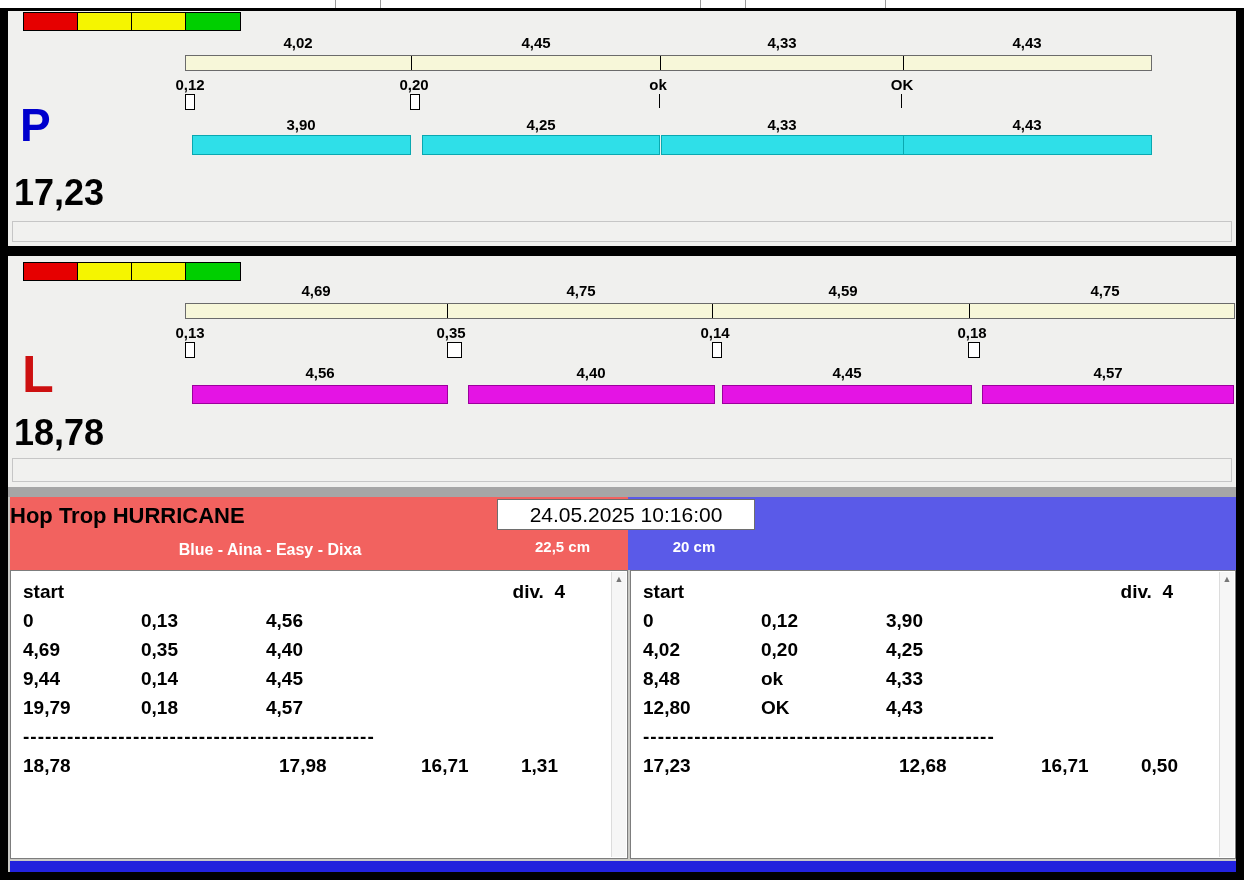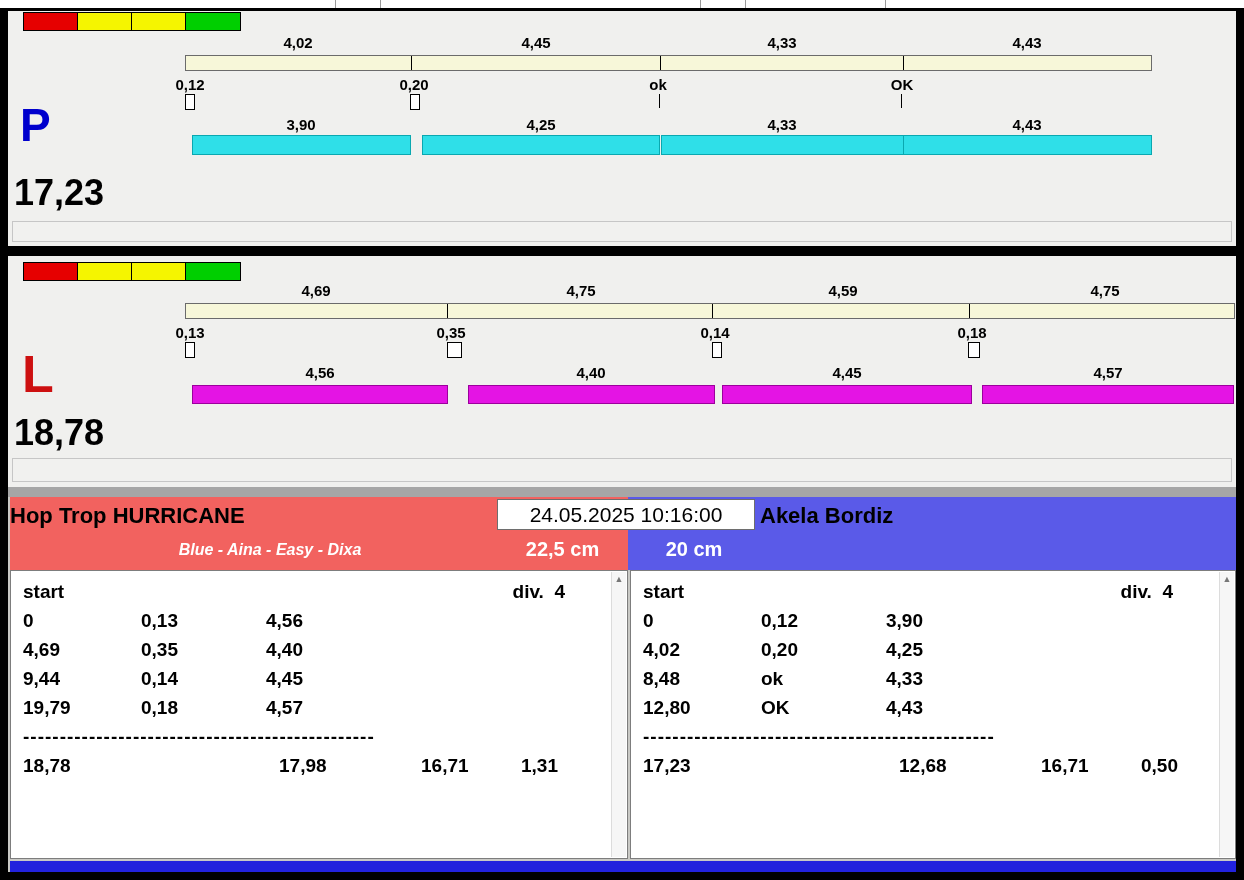--- a/index.html
+++ b/index.html
@@ -40,22 +40,22 @@
 
   .sep-black { position:absolute; left:8px; width:1228px; background:#000; }
   .sep-gray  { position:absolute; left:8px; width:1228px; background:#a6a6a6; }
 
   
   .footer-bg { position:absolute; left:8px; top:497px; width:1228px; height:375px; background:#c9c9c5; }
   .team-header { position:absolute; top:497px; height:73px; }
   .hdr-left  { left:10px;  width:618px; background:#f2625f; }
   .hdr-right { left:628px; width:608px; background:#5a5ae8; }
   .team-title  { position:absolute; font-weight:bold; font-size:22px; color:#000; text-align:left; }
-  .team-lineup { position:absolute; font-weight:bold; font-size:16px; color:#fff; text-align:center;font-style:italic; }
-  .height-label{ position:absolute; font-weight:bold; font-size:20px; color:#fff; text-align:center; }
+  .team-lineup { position:absolute; font-weight:bold; font-size:16px; color:#fff; text-align:center; }
+  .height-label{ position:absolute; font-weight:bold; font-size:15px; color:#fff; text-align:center; }
   .datetime-box { position:absolute; left:497px; top:499px; width:258px; height:31px; background:#fff;
                   border:1px solid #6e6e6e; font-size:21px; color:#000; text-align:center; line-height:29px; }
 
   .result-panel { position:absolute; top:570px; height:289px; background:#fff; border:1px solid #7d7d7d;
                   font-weight:bold; font-size:19px; line-height:29px; color:#000; overflow:hidden; }
   .panel-text { padding:6px 20px 0 12px; }
   .trow { display:flex; }
   .trow .c1 { width:118px; } .trow .c2 { width:125px; }
   .totrow .t1 { width:256px; } .totrow .t2 { width:142px; } .totrow .t3 { width:100px; }
   .hdr-row { display:flex; justify-content:space-between; padding-right:42px; }
@@ -179,21 +179,20 @@
 
   <div class="footer-bg"></div>
 
   <div class="team-header hdr-left">
     <div class="team-title" style="left:0; top:6px; width:487px;">Hop Trop HURRICANE</div>
     <div class="team-lineup" style="left:0; top:44px; width:520px;">Blue - Aina - Easy - Dixa</div>
     <div class="height-label" style="left:487px; top:41px; width:131px;">22,5 cm</div>
   </div>
 
   <div class="team-header hdr-right">
-    <div class="team-title" style="left:132px; top:6px; width:476px;">Akela Bordiz</div>
     <div class="height-label" style="left:0; top:41px; width:132px;">20 cm</div>
   </div>
 
   <div class="datetime-box">24.05.2025 10:16:00</div>
 
   <div class="result-panel" style="left:10px; width:618px;">
     <div class="panel-text">
       <div class="hdr-row">
         <span>start</span>
         <span class="pre">div.  4</span>

